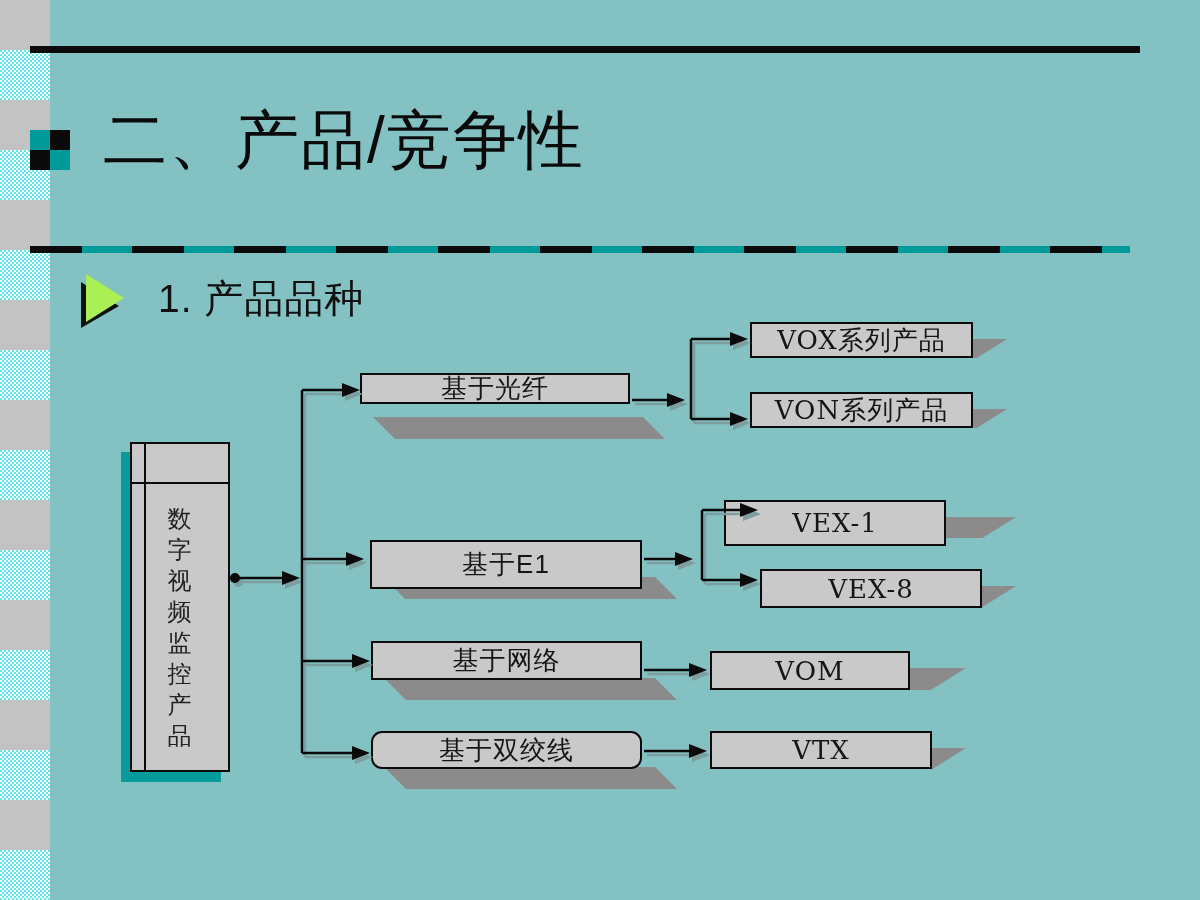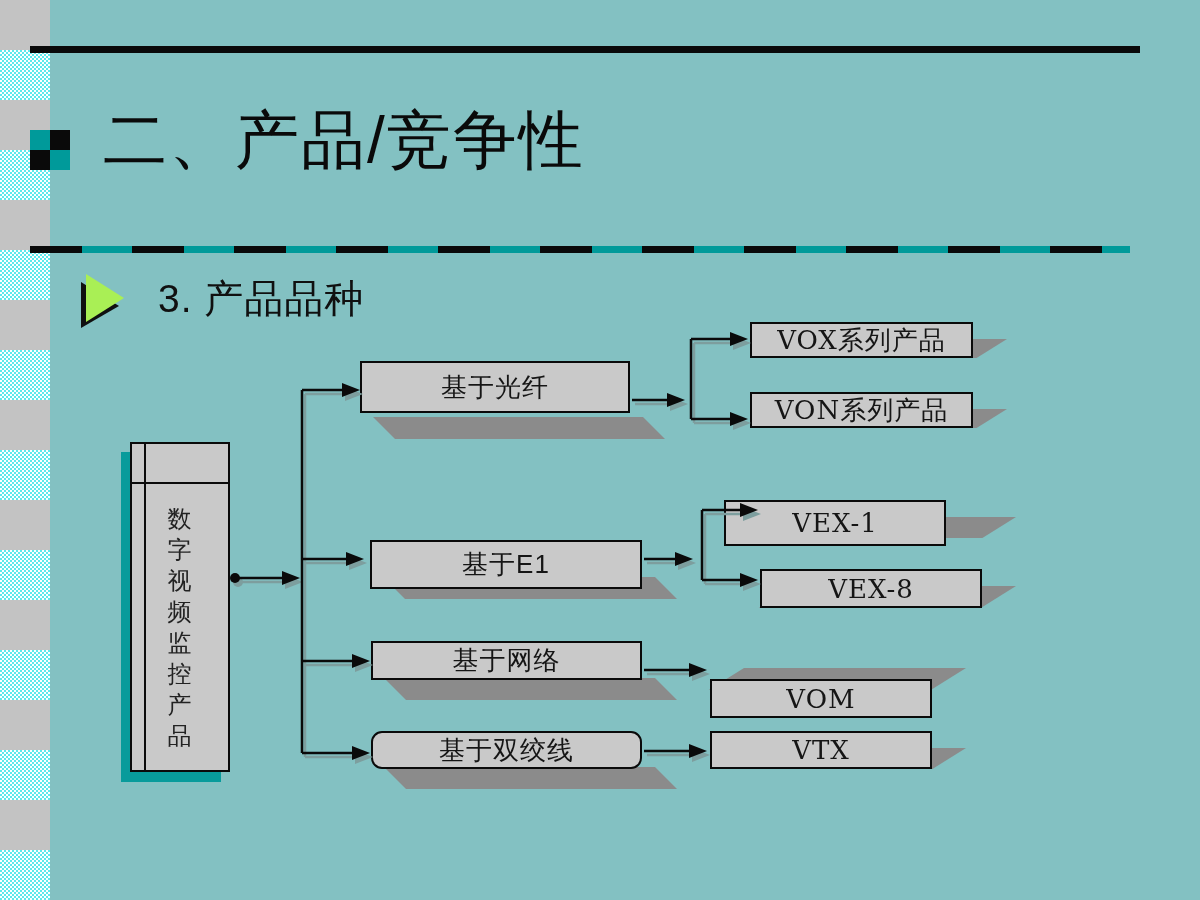--- a/index.html
+++ b/index.html
@@ -77,41 +77,41 @@
   </div>
 
   <div id="title">二、产品/竞争性</div>
 
   <div id="divider"></div>
 
   <svg id="bullet-tri" width="52" height="60" viewBox="0 0 52 60">
     <polygon points="3,12 41,36 3,58" fill="#101010"></polygon>
     <polygon points="8,4 46,28 8,52" fill="#a9ef55"></polygon>
   </svg>
-  <div id="bullet-text">3. 产品品种</div>
+  <div id="bullet-text">1. 产品品种</div>
 
   <div id="root-shadow"></div>
   <div class="shb" style="left:373px; top:417px; width:270px; height:22px;"></div>
   <div class="shb" style="left:383px; top:577px; width:272px; height:22px;"></div>
   <div class="shb" style="left:384px; top:678px; width:271px; height:22px;"></div>
   <div class="shb" style="left:384px; top:767px; width:271px; height:22px;"></div>
   <div class="shr" style="left:784px; top:339px; width:223px; height:19px;"></div>
   <div class="shr" style="left:784px; top:409px; width:223px; height:19px;"></div>
   <div class="shr" style="left:794px; top:517px; width:222px; height:21px;"></div>
   <div class="shr" style="left:794px; top:586px; width:222px; height:22px;"></div>
   <div class="shr" style="left:744px; top:668px; width:222px; height:22px;"></div>
   <div class="shr" style="left:744px; top:748px; width:222px; height:21px;"></div>
 
   <div class="box" id="root-box">
     <div id="root-vline"></div>
     <div id="root-hline"></div>
     <div id="root-text">数字视频监控产品</div>
   </div>
 
-  <div class="box" style="left:360px; top:361px; width:270px; height:52px;">
+  <div class="box" style="left:360px; top:373px; width:270px; height:31px;">
     <span>基于光纤</span>
   </div>
   <div class="box" style="left:370px; top:540px; width:272px; height:49px;">
     <span>基于E1</span>
   </div>
   <div class="box" style="left:371px; top:641px; width:271px; height:39px;">
     <span>基于网络</span>
   </div>
   <div class="box" style="left:371px; top:731px; width:271px; height:38px;border-radius:11px;">
     <span>基于双绞线</span>
@@ -122,21 +122,21 @@
   </div>
   <div class="box leaf" style="left:750px; top:322px; width:223px; height:36px;">
     <span>VOX系列产品</span>
   </div>
   <div class="box leaf" style="left:724px; top:500px; width:222px; height:46px;">
     <span>VEX-1</span>
   </div>
   <div class="box leaf" style="left:760px; top:569px; width:222px; height:39px;">
     <span>VEX-8</span>
   </div>
-  <div class="box leaf" style="left:710px; top:651px; width:222px; height:39px;margin-top:28px;">
+  <div class="box leaf" style="left:710px; top:651px; width:200px; height:39px;">
     <span>VOM</span>
   </div>
   <div class="box leaf" style="left:710px; top:731px; width:222px; height:38px;">
     <span>VTX</span>
   </div>
 
   <svg id="connectors" width="1200" height="900" viewBox="0 0 1200 900">
     <defs>
       <g id="net" stroke="currentColor" fill="currentColor" stroke-width="2.5">
         <circle cx="235" cy="578" r="5" stroke="none"></circle>

